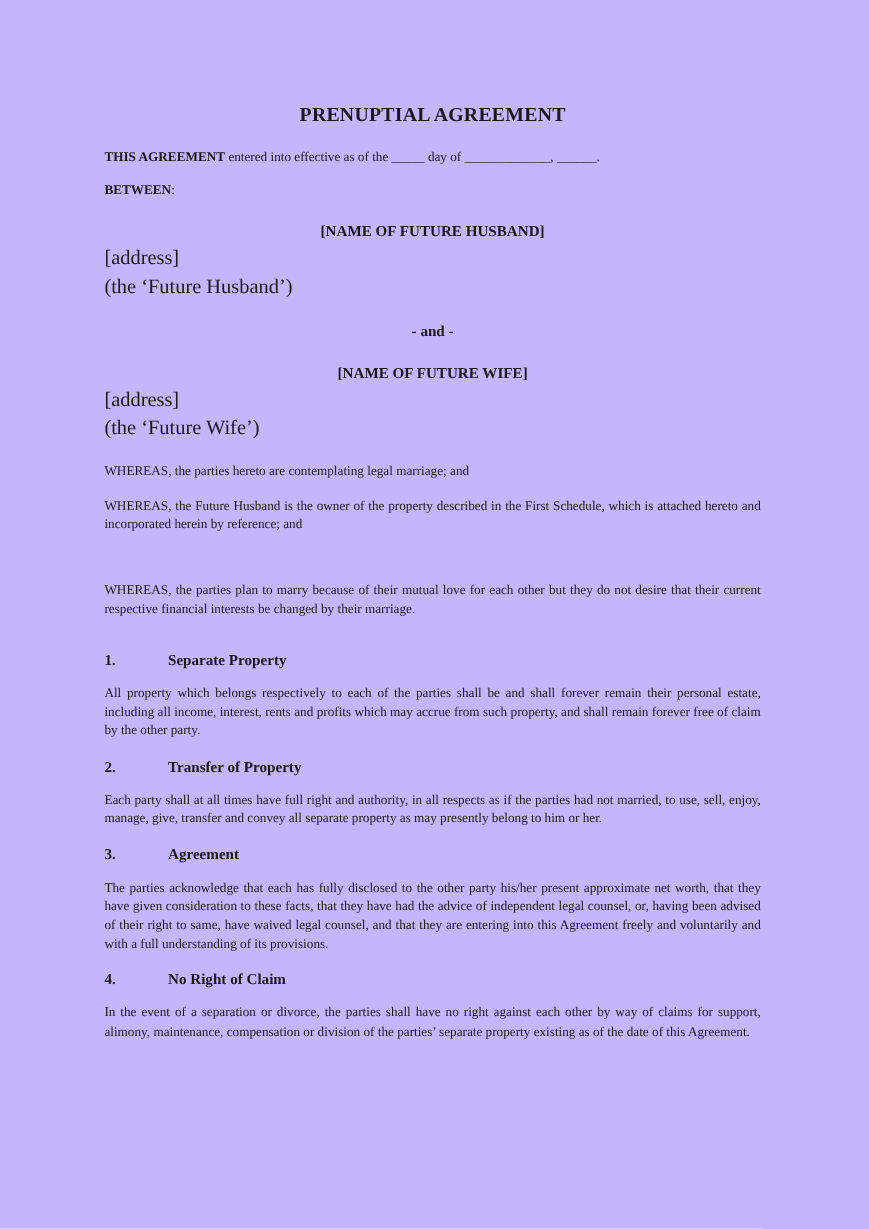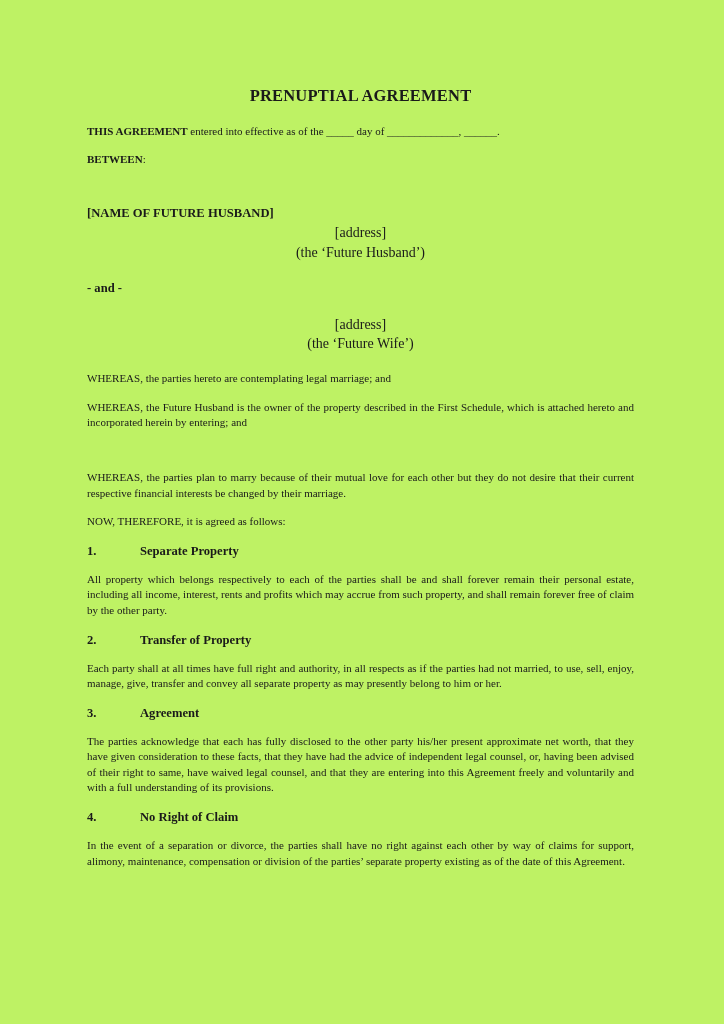--- a/index.html
+++ b/index.html
@@ -11,21 +11,21 @@
     width: 724px;
     height: 1024px;
     font-family: "Liberation Serif", "DejaVu Serif", serif;
     color: #1a1a1a;
     -webkit-font-smoothing: antialiased;
   }
   .page {
     position: relative;
     width: 724px;
     height: 1024px;
-    background: #bef264;
+    background: #c4b5fd;
     box-sizing: border-box;
     padding: 86px 90px 0 87px;
   }
   .doc-title {
     text-align: center;
     font-size: 16.5px;
     font-weight: bold;
     letter-spacing: 0.2px;
     margin: 0 0 18px 0;
     line-height: 1.2;
@@ -46,32 +46,31 @@
   .gap-lg {
     height: 17px;
   }
   .lead-label {
     font-weight: bold;
   }
   .party-name {
     font-weight: bold;
     font-size: 12.6px;
     line-height: 1.42;
-    margin-top: 20px;
+    text-align: center;
   }
   .party-line {
-    font-size: 14px;
+    font-size: 17px;
     line-height: 1.42;
-    text-align: center;
   }
   .and-sep {
     font-weight: bold;
     font-size: 12.6px;
     line-height: 1.42;
-    text-align: left;
+    text-align: center;
   }
   .clause-head {
     font-size: 12.6px;
     font-weight: bold;
     line-height: 1.42;
     display: flex;
     text-align: left;
   }
   .clause-num {
     width: 53px;
@@ -102,39 +101,39 @@
   <p class="party-name">[NAME OF FUTURE HUSBAND]</p>
   <p class="party-line">[address]</p>
   <p class="party-line">(the ‘Future Husband’)</p>
 
   <div class="gap-lg"></div>
 
   <p class="and-sep">- and -</p>
 
   <div class="gap-lg"></div>
 
+  <p class="party-name">[NAME OF FUTURE WIFE]</p>
   <p class="party-line">[address]</p>
   <p class="party-line">(the ‘Future Wife’)</p>
 
   <div class="gap-lg"></div>
 
   <p>WHEREAS, the parties hereto are contemplating legal marriage; and</p>
   <div class="gap"></div>
 
-  <p>WHEREAS, the Future Husband is the owner of the property described in the First Schedule, which is attached hereto and incorporated herein by entering; and</p>
+  <p>WHEREAS, the Future Husband is the owner of the property described in the First Schedule, which is attached hereto and incorporated herein by reference; and</p>
   <div class="gap"></div>
 
   <div class="gap"></div>
 
   <div class="gap"></div>
 
   <p>WHEREAS, the parties plan to marry because of their mutual love for each other but they do not desire that their current respective financial interests be changed by their marriage.</p>
   <div class="gap"></div>
 
-  <p>NOW, THEREFORE, it is agreed as follows:</p>
   <div class="gap"></div>
 
   <div class="clause-head">
     <span class="clause-num">1.</span>
     <span class="clause-title">Separate Property</span>
   </div>
   <div class="gap-sm"></div>
   <p>All property which belongs respectively to each of the parties shall be and shall forever remain their personal estate, including all income, interest, rents and profits which may accrue from such property, and shall remain forever free of claim by the other party.</p>
   <div class="gap"></div>
 

